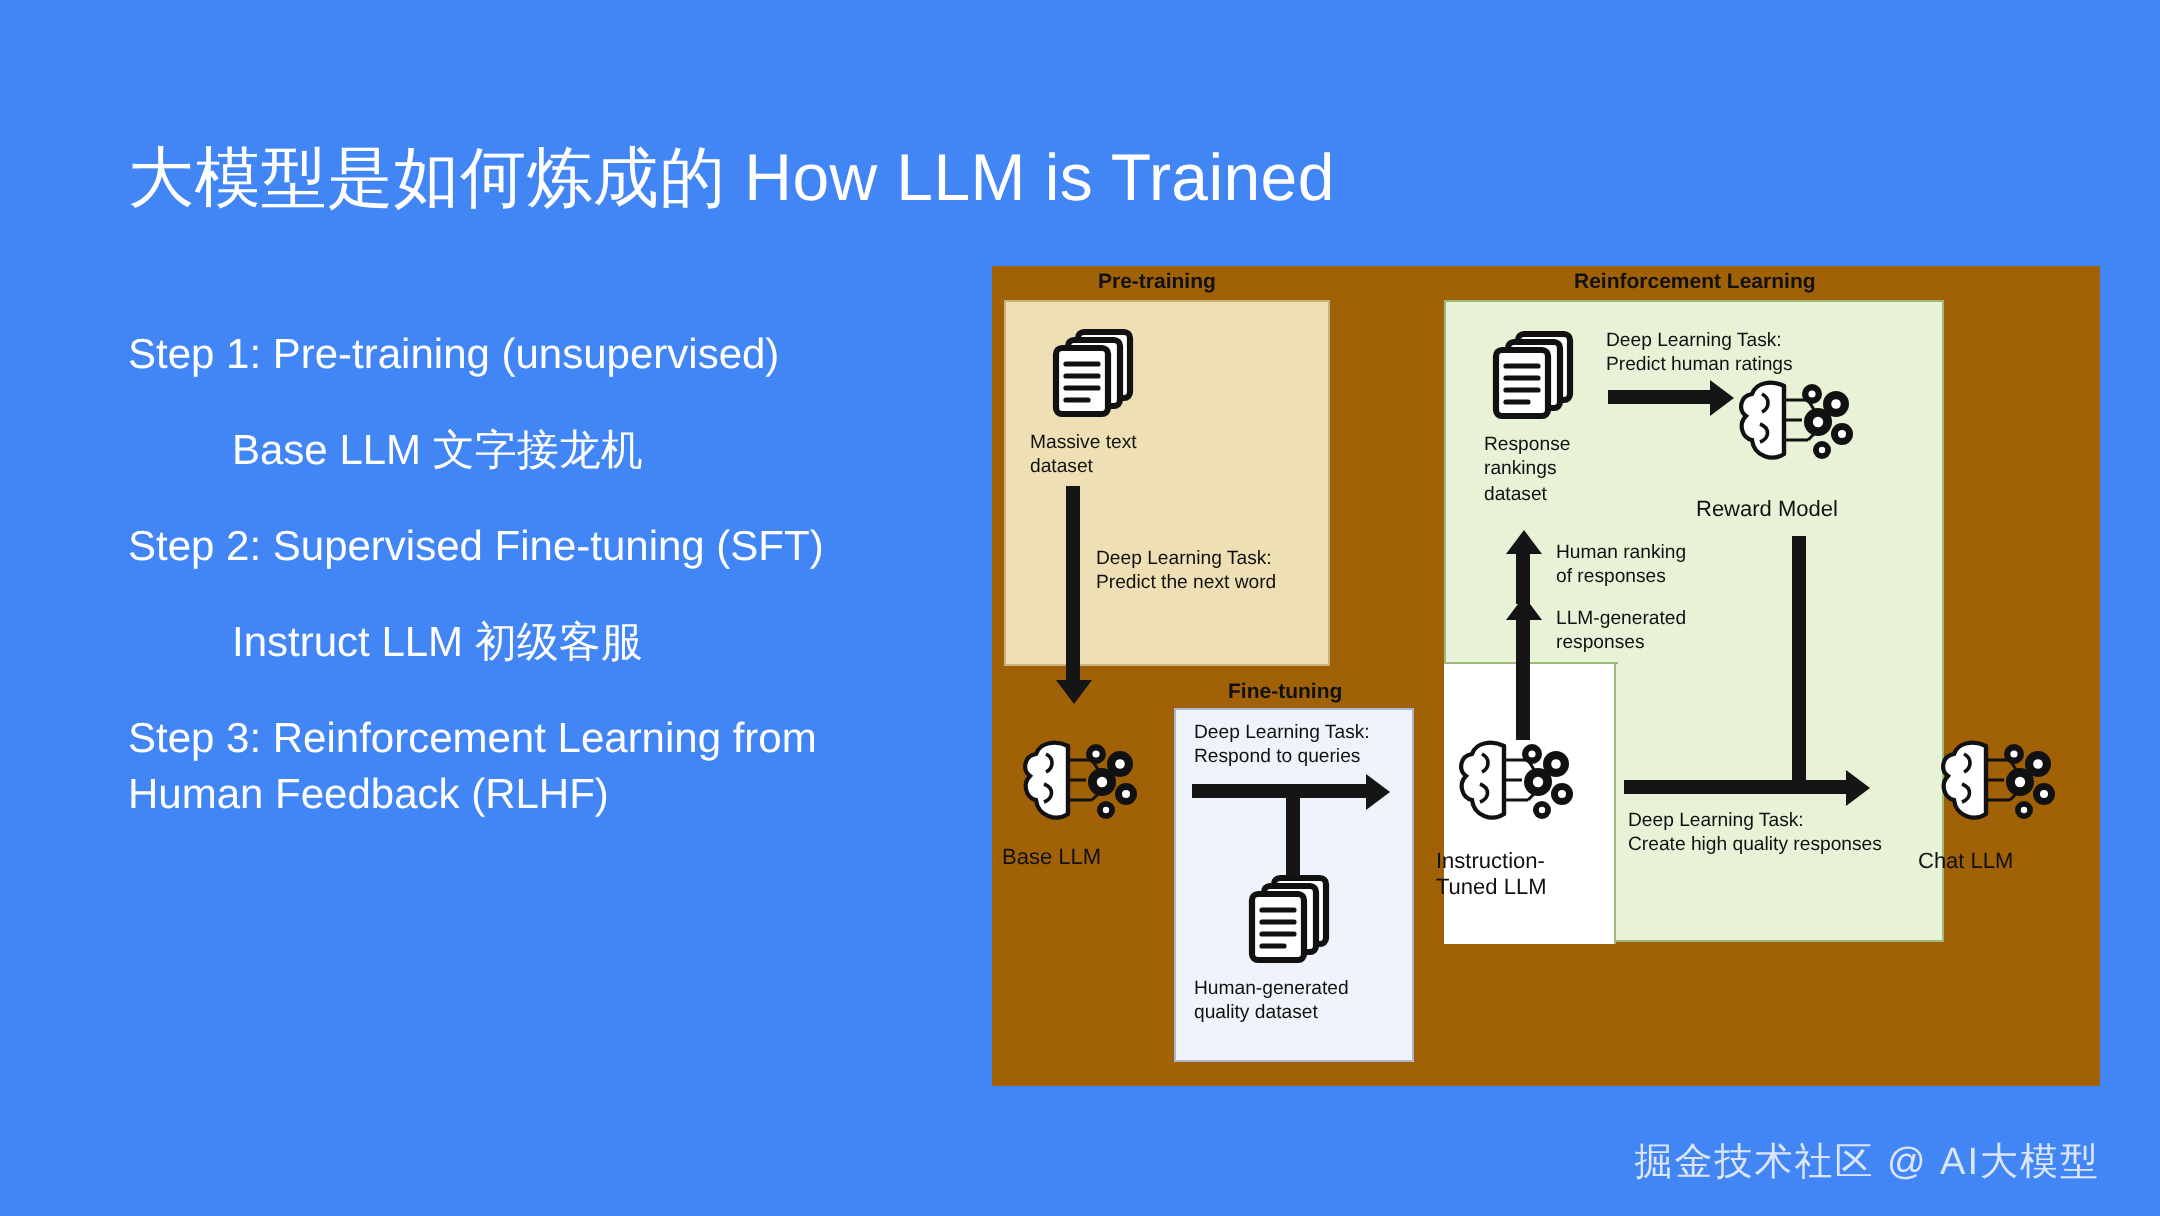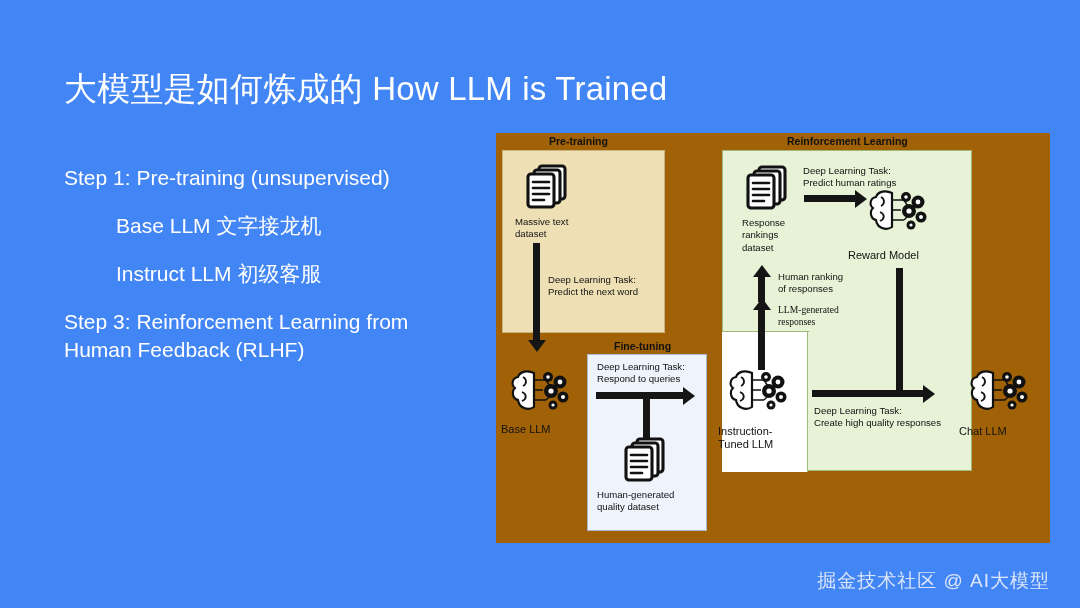--- a/index.html
+++ b/index.html
@@ -141,20 +141,21 @@
   svg { display:block; }
 </style>
 </head>
 <body>
 
 <div id="slide-title">大模型是如何炼成的 How LLM is Trained</div>
 
 <div id="steps-column">
   <div class="step-line">Step 1: Pre-training (unsupervised)</div>
   <div class="step-line sub">Base LLM 文字接龙机</div>
+  <div class="step-line">Step 2: Supervised Fine-tuning (SFT)</div>
   <div class="step-line sub">Instruct LLM 初级客服</div>
   <div class="step-line">Step 3: Reinforcement Learning from Human Feedback (RLHF)</div>
 </div>
 
 <div id="watermark">掘金技术社区 @ AI大模型</div>
 
 <div id="diagram-panel">
   <div id="diagram-stage">
 
     <div class="region" id="region-pretraining"></div>
@@ -291,21 +292,21 @@
         </g>
       </svg>
     </div>
     <div class="dlabel" style="left:352px; top:116px; width:100px;">Reward Model</div>
 
     <div class="arrow-up" style="left:262px; top:143px; height:26px;"></div>
     <div class="dtext" style="left:282px; top:138px;">Human ranking
 of responses</div>
 
     <div class="arrow-up" style="left:262px; top:176px; height:61px;"></div>
-    <div class="dtext" style="left:282px; top:171px;font-family:Liberation Serif, serif;">LLM-generated
+    <div class="dtext" style="left:282px; top:171px;">LLM-generated
 responses</div>
 
     <div class="icon-wrap" style="left:232px; top:235px;">
       <svg width="60" height="50" viewBox="0 0 60 50">
         <path d="M24 5 C18 2 10 3 8 9 C2 10 1 17 5 20 C1 24 3 31 8 32 C9 40 18 43 24 39 Z" fill="#fff" stroke="#111" stroke-width="2.1"></path>
         <path d="M24 5 L24 39" stroke="#111" stroke-width="2.1" fill="none"></path>
         <path d="M13 9 C17 11 17 16 13 18" fill="none" stroke="#111" stroke-width="1.8"></path>
         <path d="M12 24 C17 26 17 31 12 33" fill="none" stroke="#111" stroke-width="1.8"></path>
         <g stroke="#111" stroke-width="1.5">
           <line x1="24" y1="12" x2="36" y2="12"></line>

